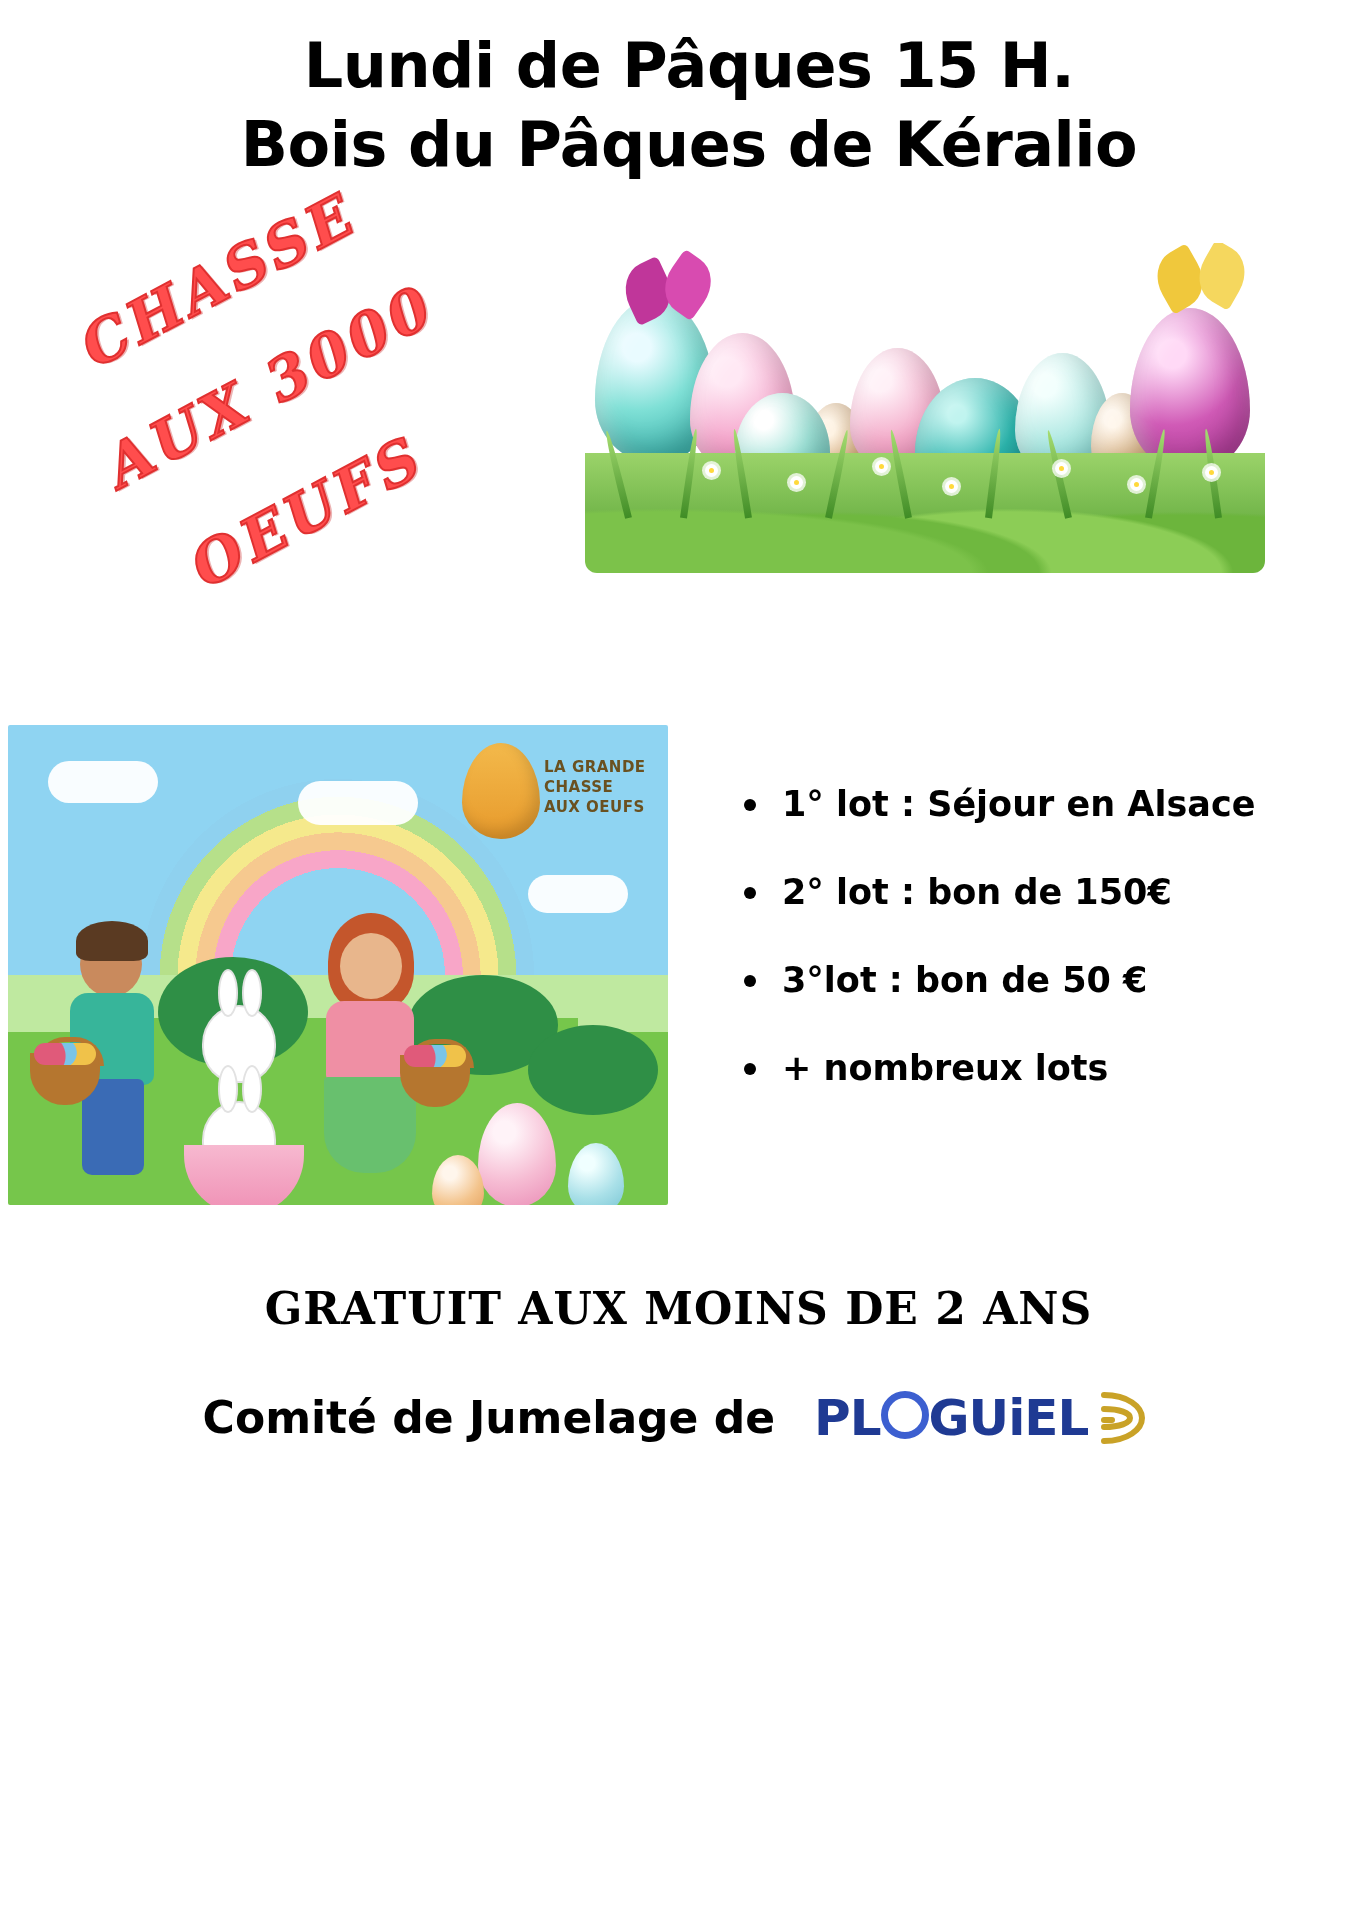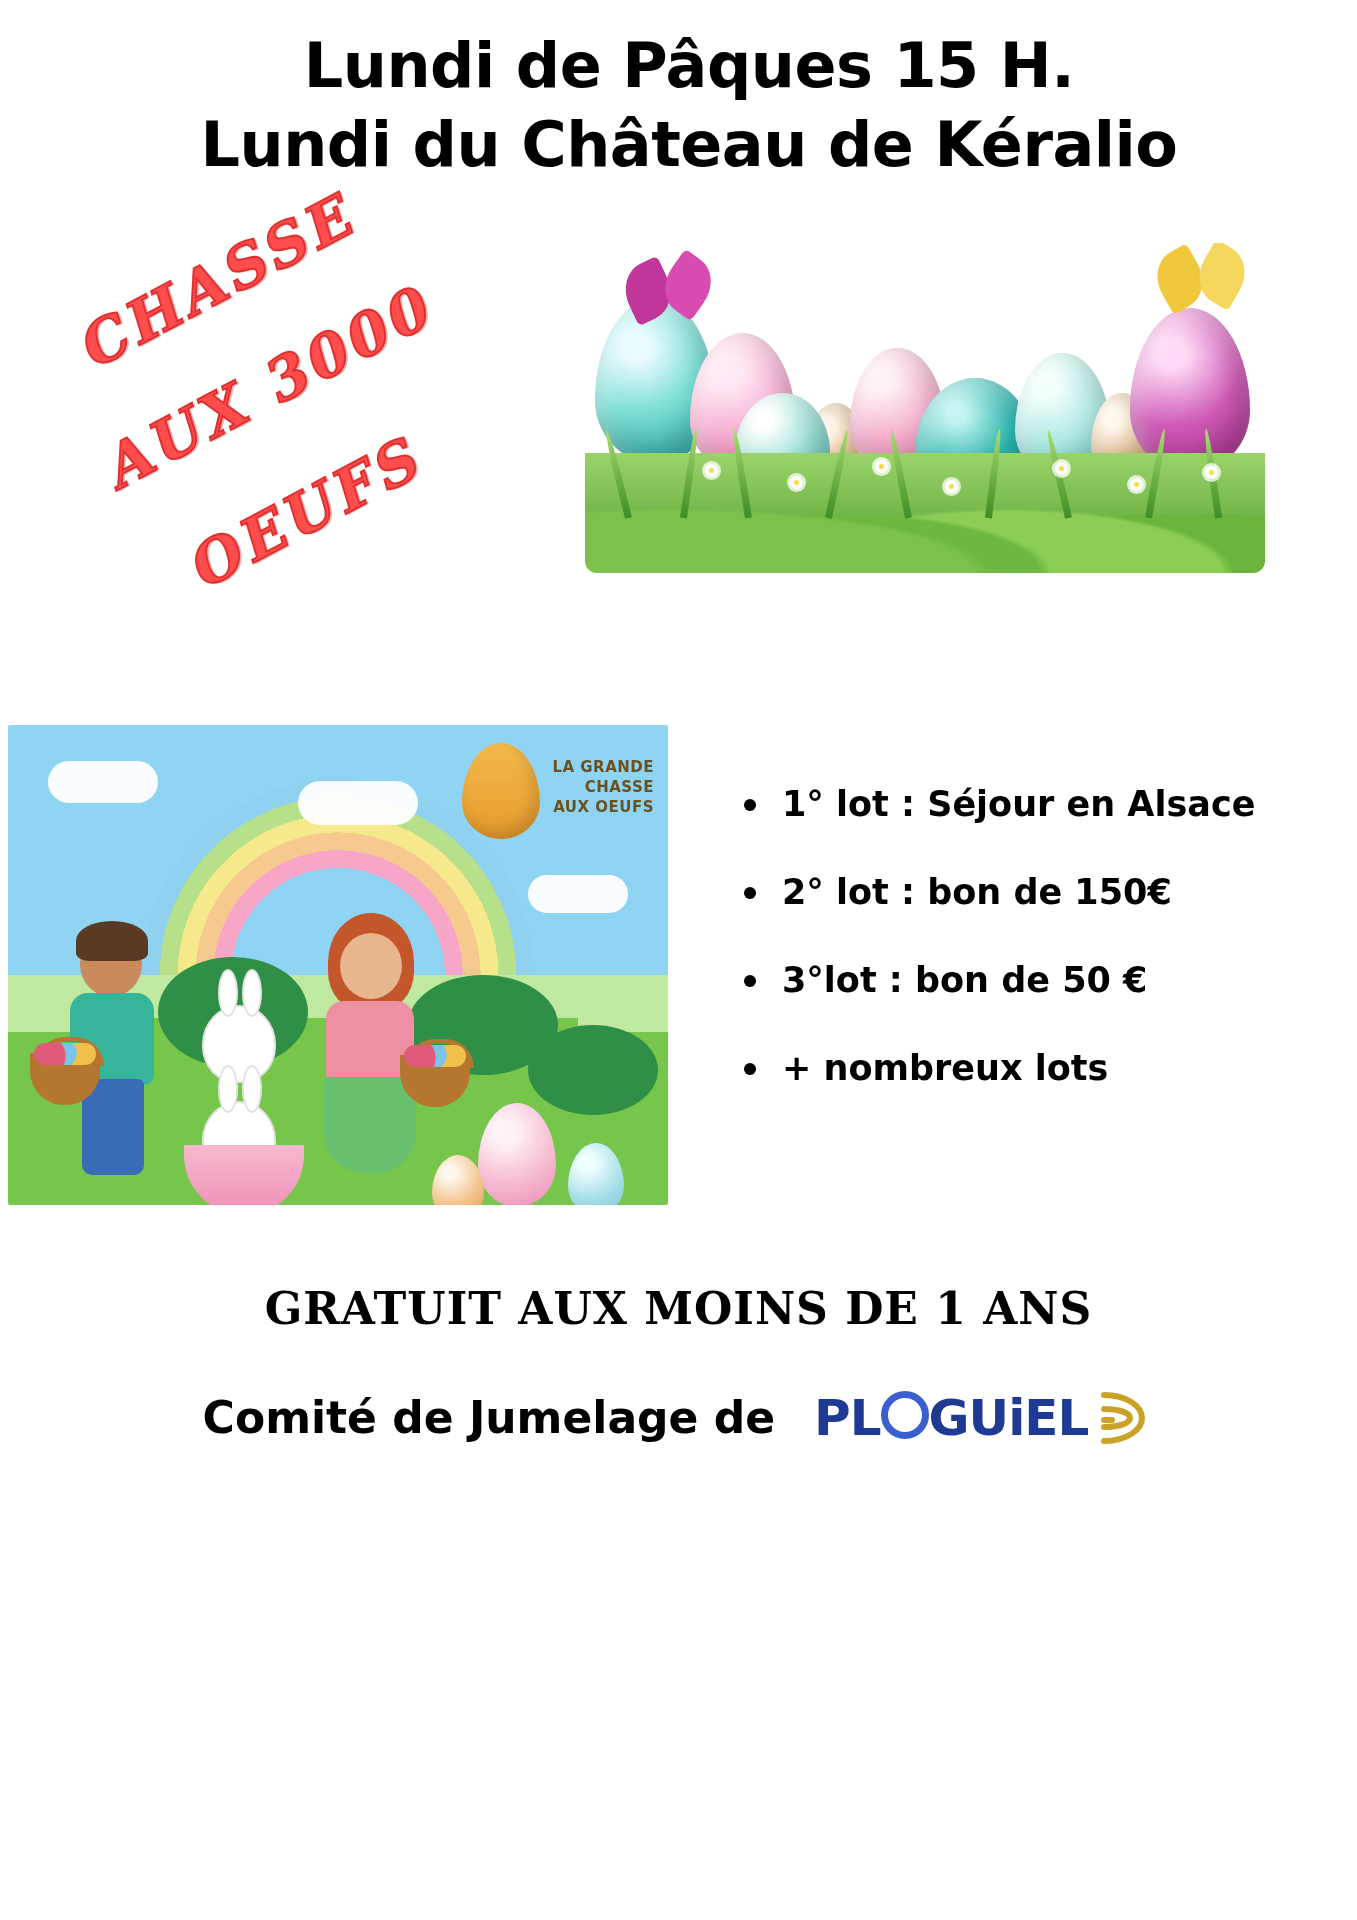--- a/index.html
+++ b/index.html
@@ -253,21 +253,21 @@
     width: 78px; height: 96px;
     border-radius: 50% 50% 50% 50% / 62% 62% 38% 38%;
     background: linear-gradient(#f3b94b, #e79a2c);
     box-shadow: inset -6px -8px 14px rgba(0,0,0,.15);
   }
   .badge-text {
     position: absolute;
     right: 14px;
     top: 32px;
     width: 110px;
-    text-align: right;
+    text-align: left;
     font-weight: bold;
     font-size: 15px;
     line-height: 1.35;
     color: #6a5120;
     letter-spacing: .5px;
   }
 
   
   .prizes {
     position: absolute;
@@ -335,21 +335,21 @@
     vertical-align: -4px;
     position: relative;
   }
   .logo .mark { width: 56px; height: 62px; }
 </style>
 </head>
 <body>
 
 <div class="header">
   <div class="line">Lundi de Pâques 15 H.</div>
-  <div class="line">Lundi du Château de Kéralio</div>
+  <div class="line">Bois du Pâques de Kéralio</div>
 </div>
 
 <div class="band">
 
   <div class="wordart">
     <div class="wline w1">CHASSE</div>
     <div class="wline w2">AUX 3000</div>
     <div class="wline w3">OEUFS</div>
   </div>
 
@@ -465,21 +465,21 @@
 
   <ul class="prizes">
     <li>1° lot : Séjour en Alsace</li>
     <li>2° lot : bon de 150€</li>
     <li>3°lot : bon de 50 €</li>
     <li>+ nombreux lots</li>
   </ul>
 </div>
 
 <div class="entry">
-  <div>GRATUIT AUX MOINS DE 1 ANS</div>
+  <div>GRATUIT AUX MOINS DE 2 ANS</div>
 </div>
 
 <div class="footer">
   <div class="credit">Comité de Jumelage de</div>
   <div class="logo">
     <div class="word">
       <span>PL</span><span class="o-swirl"></span><span>GUiEL</span>
     </div>
     <svg class="mark" viewBox="0 0 56 62">
       <g fill="none" stroke="#c9a227" stroke-width="6" stroke-linecap="round">

